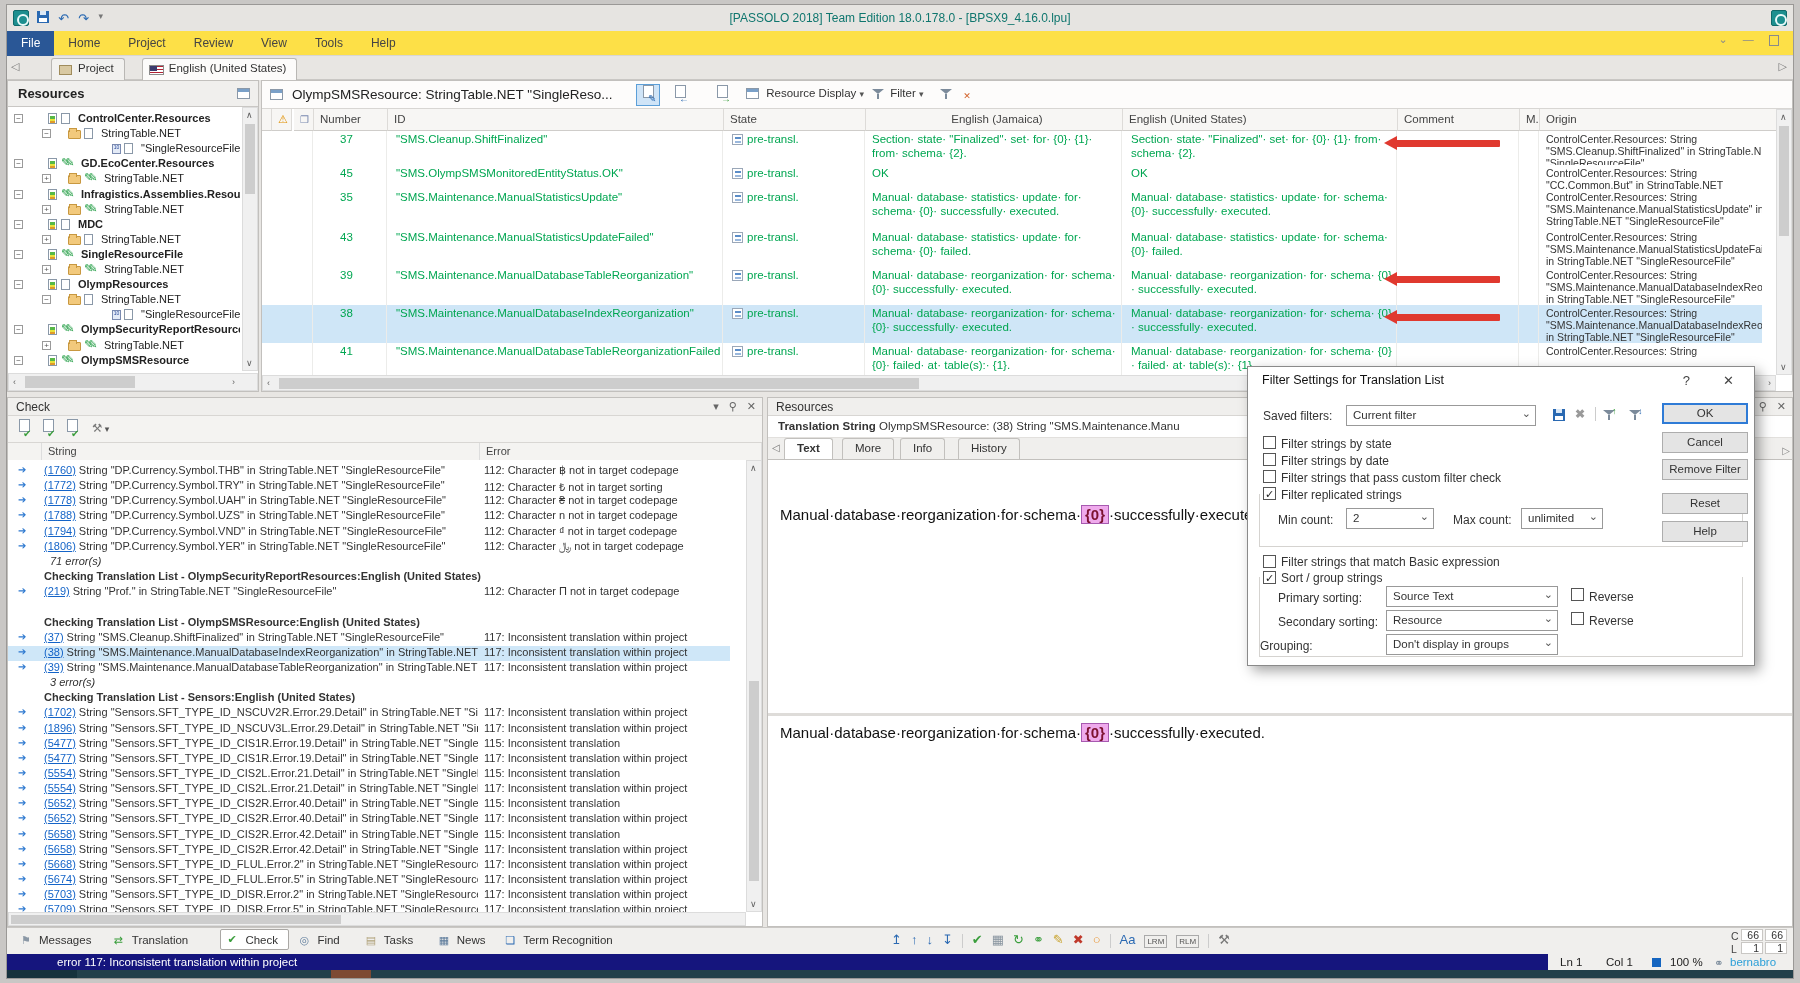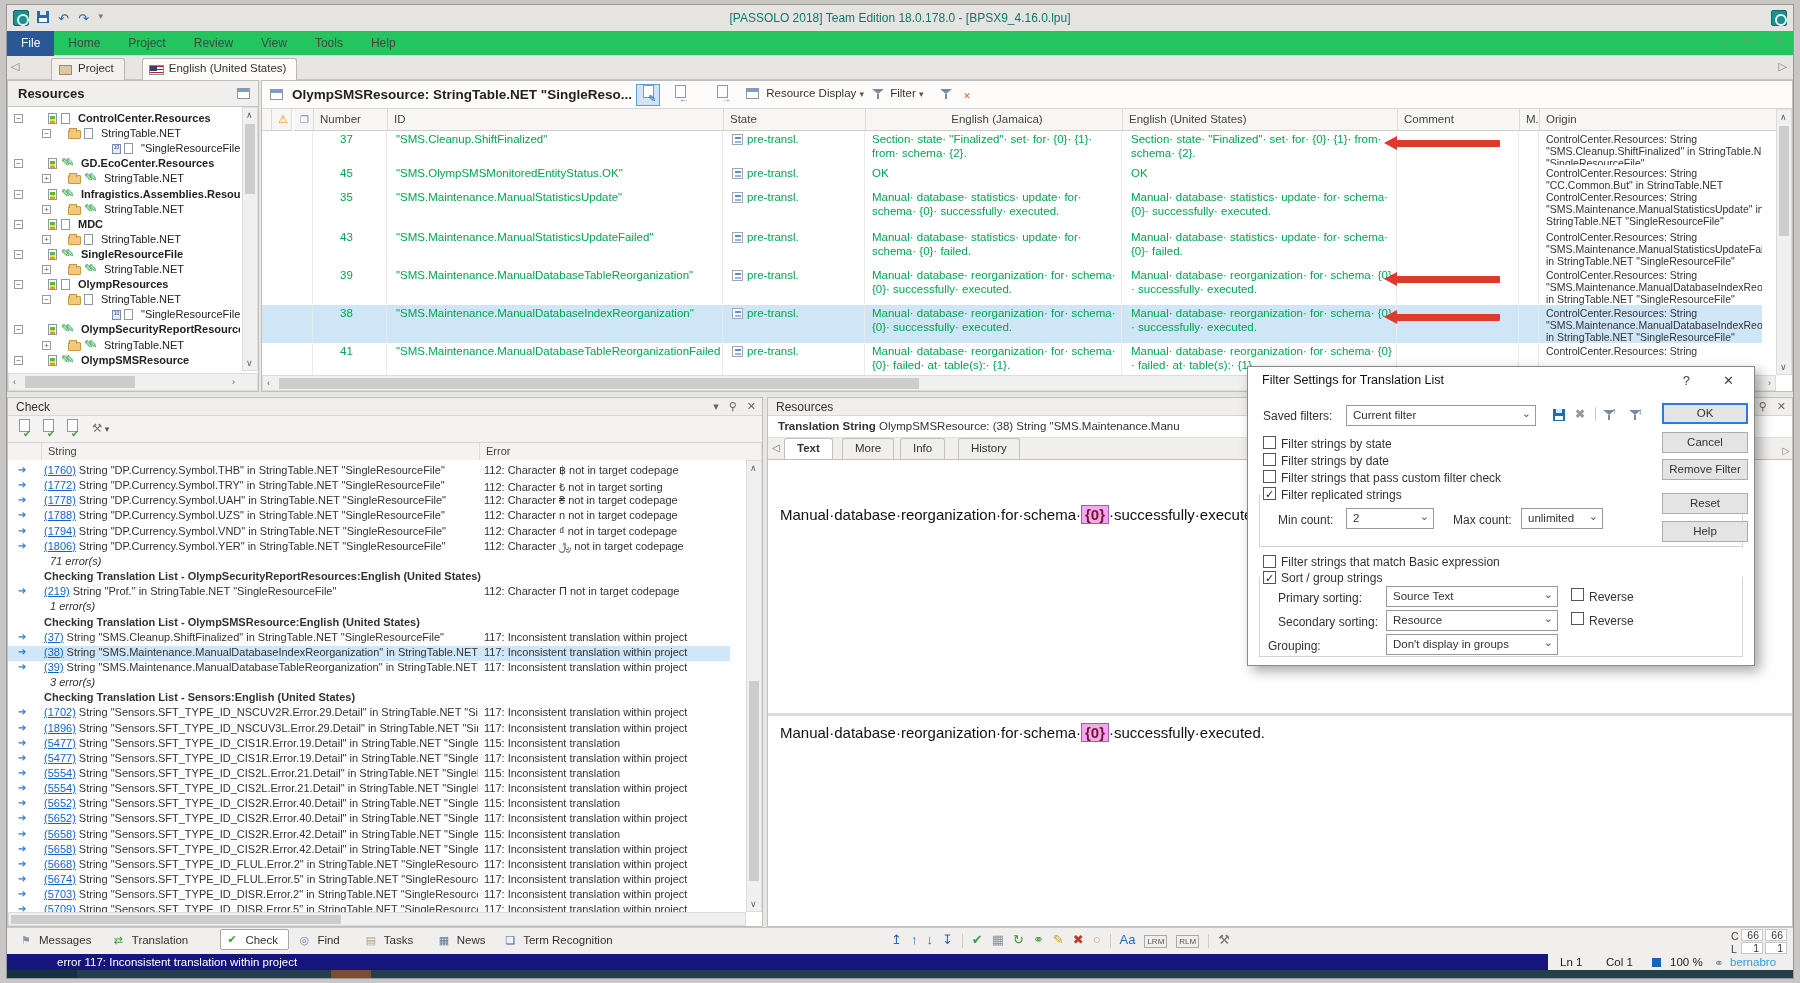--- a/index.html
+++ b/index.html
@@ -9,21 +9,21 @@
 
 .titlebar{position:absolute;left:0;top:0;right:0;height:26px;background:#e6e4e1}
 .wtitle{position:absolute;left:400px;right:400px;top:6px;text-align:center;color:#0f766e;font-size:12px;white-space:nowrap}
 .appico{position:absolute;top:5px;width:16px;height:16px;background:#1d8f8f;border:1px solid #0f6a6a;border-radius:2px}
 .appico:before{content:"";position:absolute;left:3px;top:3px;width:8px;height:8px;border:2px solid #eafafa;border-radius:50%}
 .qat span{display:inline-block;margin-right:6px;font-size:13px;color:#2a69b2;vertical-align:top}
 .floppy{width:12px;height:12px;background:#2a69b2;position:relative;display:inline-block}
 .floppy:before{content:"";position:absolute;left:3px;top:0;width:6px;height:4px;background:#dce9f7}
 .floppy:after{content:"";position:absolute;left:2px;bottom:1px;width:8px;height:4px;background:#fff}
 
-.menubar{position:absolute;left:0;top:26px;right:0;height:25px;background:#22c55e;border-bottom:1px solid #d8d6d3}
+.menubar{position:absolute;left:0;top:26px;right:0;height:25px;background:#fde047;border-bottom:1px solid #d8d6d3}
 .menu-item{display:inline-block;padding:0 14px;line-height:25px;font-size:12px;color:#444;cursor:default}
 .menu-item.active{background:#2a5796;color:#fff}
 .menu-right{position:absolute;right:14px;top:28px;color:#8a8a8a;font-size:11px}
 .menu-right span{margin-left:12px}
 
 .doctabs{position:absolute;left:0;top:51px;right:0;height:24px;background:#e8e6e3;border-bottom:1px solid #c9c7c4}
 .doc-nav{position:absolute;left:4px;top:4px;color:#777;font-size:11px}
 .doc-tab{position:absolute;top:2px;height:22px;background:#f2f1ef;border:1px solid #b9b7b4;border-bottom:none;border-radius:3px 3px 0 0;padding:3px 10px 0 26px;font-size:11.5px;color:#333;white-space:nowrap}
 .doc-tab.active{background:#fcfbfa}
 .projicon{position:absolute;left:7px;top:6px;width:13px;height:10px;background:#d9c9a2;border:1px solid #a08c5c}
@@ -43,21 +43,21 @@
 .statuspg:before{content:"";position:absolute;left:1px;top:2px;width:5px;height:7px;background:linear-gradient(#57b847 0 40%,#e8e23a 40% 75%,#e09a2a 75%)}
 .quills{position:absolute;top:0;font-size:11px;color:#2aa14b;letter-spacing:-5px;width:16px}
 .folder{position:absolute;top:4px;width:13px;height:9px;background:#f2c97c;border:1px solid #c89840;border-radius:1px}
 .folder:before{content:"";position:absolute;left:0;top:-3px;width:6px;height:3px;background:#f2c97c;border:1px solid #c89840;border-bottom:none}
 .binico{position:absolute;top:3px;width:9px;height:10px;background:#e4ebf7;border:1px solid #7a8ab0;font-size:5px;line-height:4px;color:#2a4a9a;text-align:center}
 
 .sb{position:absolute;background:#f0f0f0;border:1px solid #dcdcdc}
 .sb .thumb{position:absolute;background:#cdcdcd}
 .sb .arr{position:absolute;color:#606060;font-size:9px;text-align:center}
 
-.mainhdr-title{font-weight:bold;font-size:13.5px;color:#222;white-space:nowrap}
+.mainhdr-title{font-weight:normal;font-size:13.5px;color:#222;white-space:nowrap}
 .tbtn{position:absolute;top:0;width:24px;height:22px;border:1px solid transparent;text-align:center}
 .tbtn.hl{background:#cfe4f7;border-color:#5c9fd8}
 .pgico{display:inline-block;width:11px;height:13px;background:#fff;border:1px solid #8a98a8;position:relative;vertical-align:middle}
 .ovr{position:absolute;font-size:10px;line-height:10px}
 .winico{display:inline-block;width:13px;height:11px;border:1px solid #8a98a8;background:#fff;position:relative;vertical-align:middle}
 .winico:before{content:"";position:absolute;left:0;top:0;right:0;height:3px;background:#e8a33c}
 .winico2:before{background:#7aa0c8}
 .funnel{display:inline-block;position:relative;width:12px;height:12px;vertical-align:middle}
 .funnel:before{content:"";position:absolute;left:0;top:1px;border-left:6px solid transparent;border-right:6px solid transparent;border-top:5px solid #7c8b9b}
 .funnel:after{content:"";position:absolute;left:5px;top:6px;width:2px;height:5px;background:#7c8b9b}
@@ -437,23 +437,20 @@
           <span class="chk-cnt">71 error(s)</span>
         </div>
         <div class="chk-row" style="top: 110.05px;">
           <span class="chk-grp">Checking Translation List - OlympSecurityReportResources:English (United States)</span>
         </div>
         <div class="chk-row" style="top: 125.2px;">
           <span class="chk-arrow">➔</span>
           <span class="chk-str"><span class="chk-link">(219)</span><span> String "Prof." in StringTable.NET "SingleResourceFile"</span></span>
           <span class="chk-err">112: Character Π not in target codepage</span>
         </div>
-        <div class="chk-row" style="top: 140.35px;">
-          <span class="chk-cnt">1 error(s)</span>
-        </div>
         <div class="chk-row" style="top: 155.5px;">
           <span class="chk-grp">Checking Translation List - OlympSMSResource:English (United States)</span>
         </div>
         <div class="chk-row" style="top: 170.65px;">
           <span class="chk-arrow">➔</span>
           <span class="chk-str"><span class="chk-link">(37)</span><span> String "SMS.Cleanup.ShiftFinalized" in StringTable.NET "SingleResourceFile"</span></span>
           <span class="chk-err">117: Inconsistent translation within project</span>
         </div>
         <div class="chk-row sel" style="top: 185.8px;">
           <span class="chk-arrow">➔</span>
@@ -670,21 +667,21 @@
   <span class="dlbl" style="left:30px;top:224px">Primary sorting:</span>
   <div class="combo" style="left:138px;top:219px;width:172px"><span>Source Text</span></div>
   <span class="cb" style="left:323px;top:221px"></span>
   <span class="dlbl" style="left:341px;top:223px">Reverse</span>
 
   <span class="dlbl" style="left:30px;top:248px">Secondary sorting:</span>
   <div class="combo" style="left:138px;top:243px;width:172px"><span>Resource</span></div>
   <span class="cb" style="left:323px;top:245px"></span>
   <span class="dlbl" style="left:341px;top:247px">Reverse</span>
 
-  <span class="dlbl" style="left:20px;top:272px">Grouping:</span>
+  <span class="dlbl" style="left:12px;top:272px">Grouping:</span>
   <div class="combo" style="left:138px;top:267px;width:172px"><span>Don't display in groups</span></div>
 
   <div id="dlgButtons">
       <div class="dlg-btn primary" style="top: 36px;">OK</div>
       <div class="dlg-btn" style="top: 65px;">Cancel</div>
       <div class="dlg-btn" style="top: 92px;">Remove Filter</div>
       <div class="dlg-btn" style="top: 126px;">Reset</div>
       <div class="dlg-btn" style="top: 154px;">Help</div>
     </div>
 </div>

